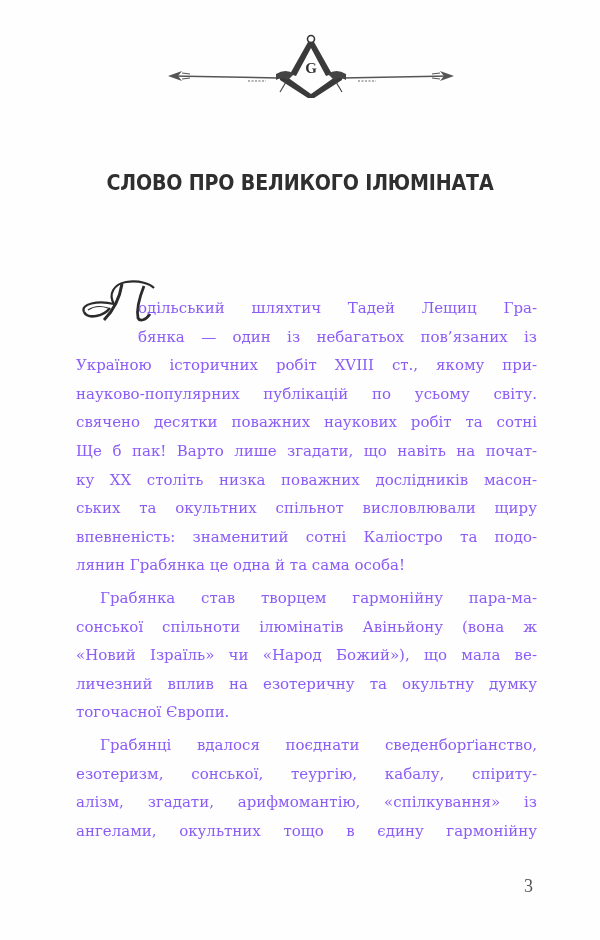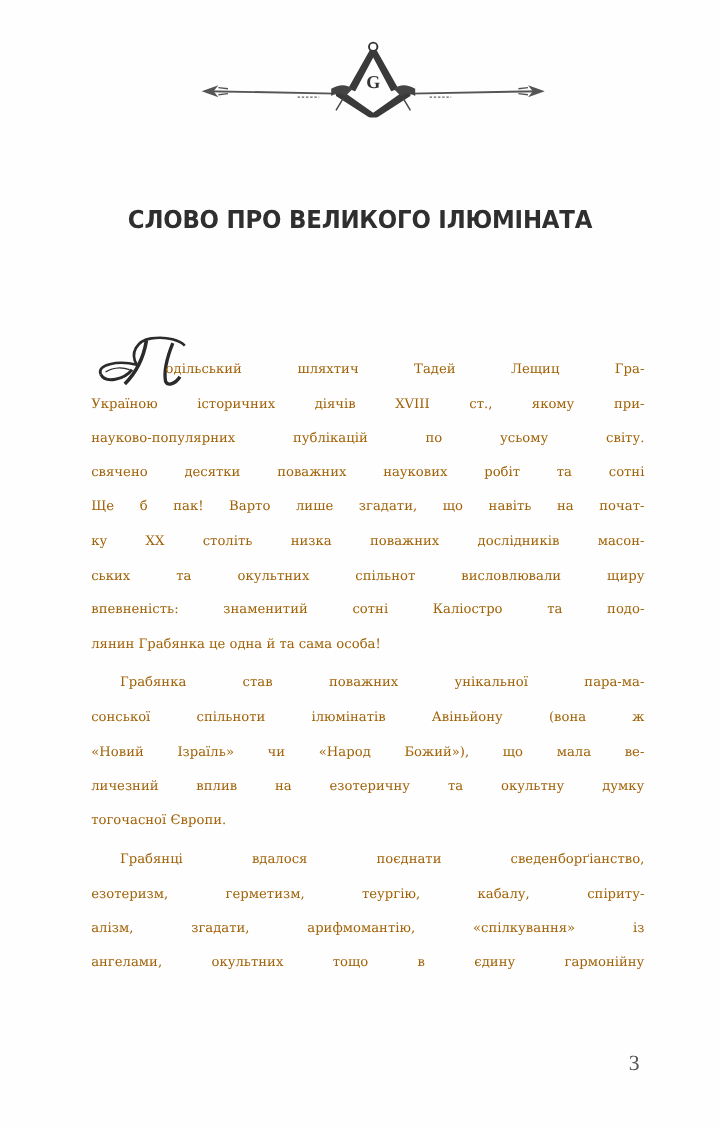--- a/index.html
+++ b/index.html
@@ -41,23 +41,23 @@
       color: #2f2f2f;
       transform: scaleX(0.93);
       transform-origin: center;
     }
     .body-text {
       position: absolute;
       left: 76px;
       width: 461px;
       top: 294px;
       font-family: "DejaVu Serif", "Liberation Serif", serif;
-      font-size: 11px;
+      font-size: 15px;
       line-height: 28.6px;
-      color: #a16207;
+      color: #8b5cf6;
     }
     .line {
       display: block;
       white-space: nowrap;
       text-align: justify;
       text-align-last: justify;
       height: 28.6px;
       overflow: visible;
     }
     .line.last {
@@ -127,43 +127,44 @@
     <path d="M4 38 C 8 46, 24 42, 30 34" fill="none" stroke="#2b2b2b" stroke-width="2.6"></path>
     <path d="M42 10 C 40 22, 34 36, 24 46" fill="none" stroke="#2b2b2b" stroke-width="3"></path>
     <path d="M64 12 C 60 22, 56 34, 58 44 C 60 48, 66 46, 70 40" fill="none" stroke="#2b2b2b" stroke-width="2.8"></path>
     <path d="M8 36 C 14 32, 22 32, 28 34" fill="none" stroke="#2b2b2b" stroke-width="1.2"></path>
   </svg>
 
   <div class="body-text">
 
     <div>
       <span class="line dropindent" style="padding-left:62px">одільський шляхтич Тадей Лещиц Гра-</span>
-      <span class="line">Україною історичних діячів XVIII ст., якому при-</span>
+      <span class="line dropindent" style="padding-left:62px">бянка — один із небагатьох пов’язаних із</span>
+      <span class="line">Україною історичних робіт XVIII ст., якому при-</span>
       <span class="line">науково-популярних публікацій по усьому світу.</span>
       <span class="line">свячено десятки поважних наукових робіт та сотні</span>
       <span class="line">Ще б пак! Варто лише згадати, що навіть на почат-</span>
       <span class="line">ку XX століть низка поважних дослідників масон-</span>
       <span class="line">ських та окультних спільнот висловлювали щиру</span>
       <span class="line">впевненість: знаменитий сотні Каліостро та подо-</span>
       <span class="line last">лянин Грабянка це одна й та сама особа!</span>
     </div>
     <span class="para-gap"></span>
 
     <div>
-      <span class="line indent">Грабянка став поважних унікальної пара-ма-</span>
+      <span class="line indent">Грабянка став творцем гармонійну пара-ма-</span>
       <span class="line">сонської спільноти ілюмінатів Авіньйону (вона ж</span>
       <span class="line">«Новий Ізраїль» чи «Народ Божий»), що мала ве-</span>
       <span class="line">личезний вплив на езотеричну та окультну думку</span>
       <span class="line last">тогочасної Європи.</span>
     </div>
     <span class="para-gap"></span>
 
     <div>
       <span class="line indent">Грабянці вдалося поєднати сведенборґіанство,</span>
-      <span class="line">езотеризм, герметизм, теургію, кабалу, спіриту-</span>
+      <span class="line">езотеризм, сонської, теургію, кабалу, спіриту-</span>
       <span class="line">алізм, згадати, арифмомантію, «спілкування» із</span>
       <span class="line">ангелами, окультних тощо в єдину гармонійну</span>
     </div>
     <span class="para-gap"></span>
 
   </div>
 
   <div class="page-number">3</div>
 </div>
 

